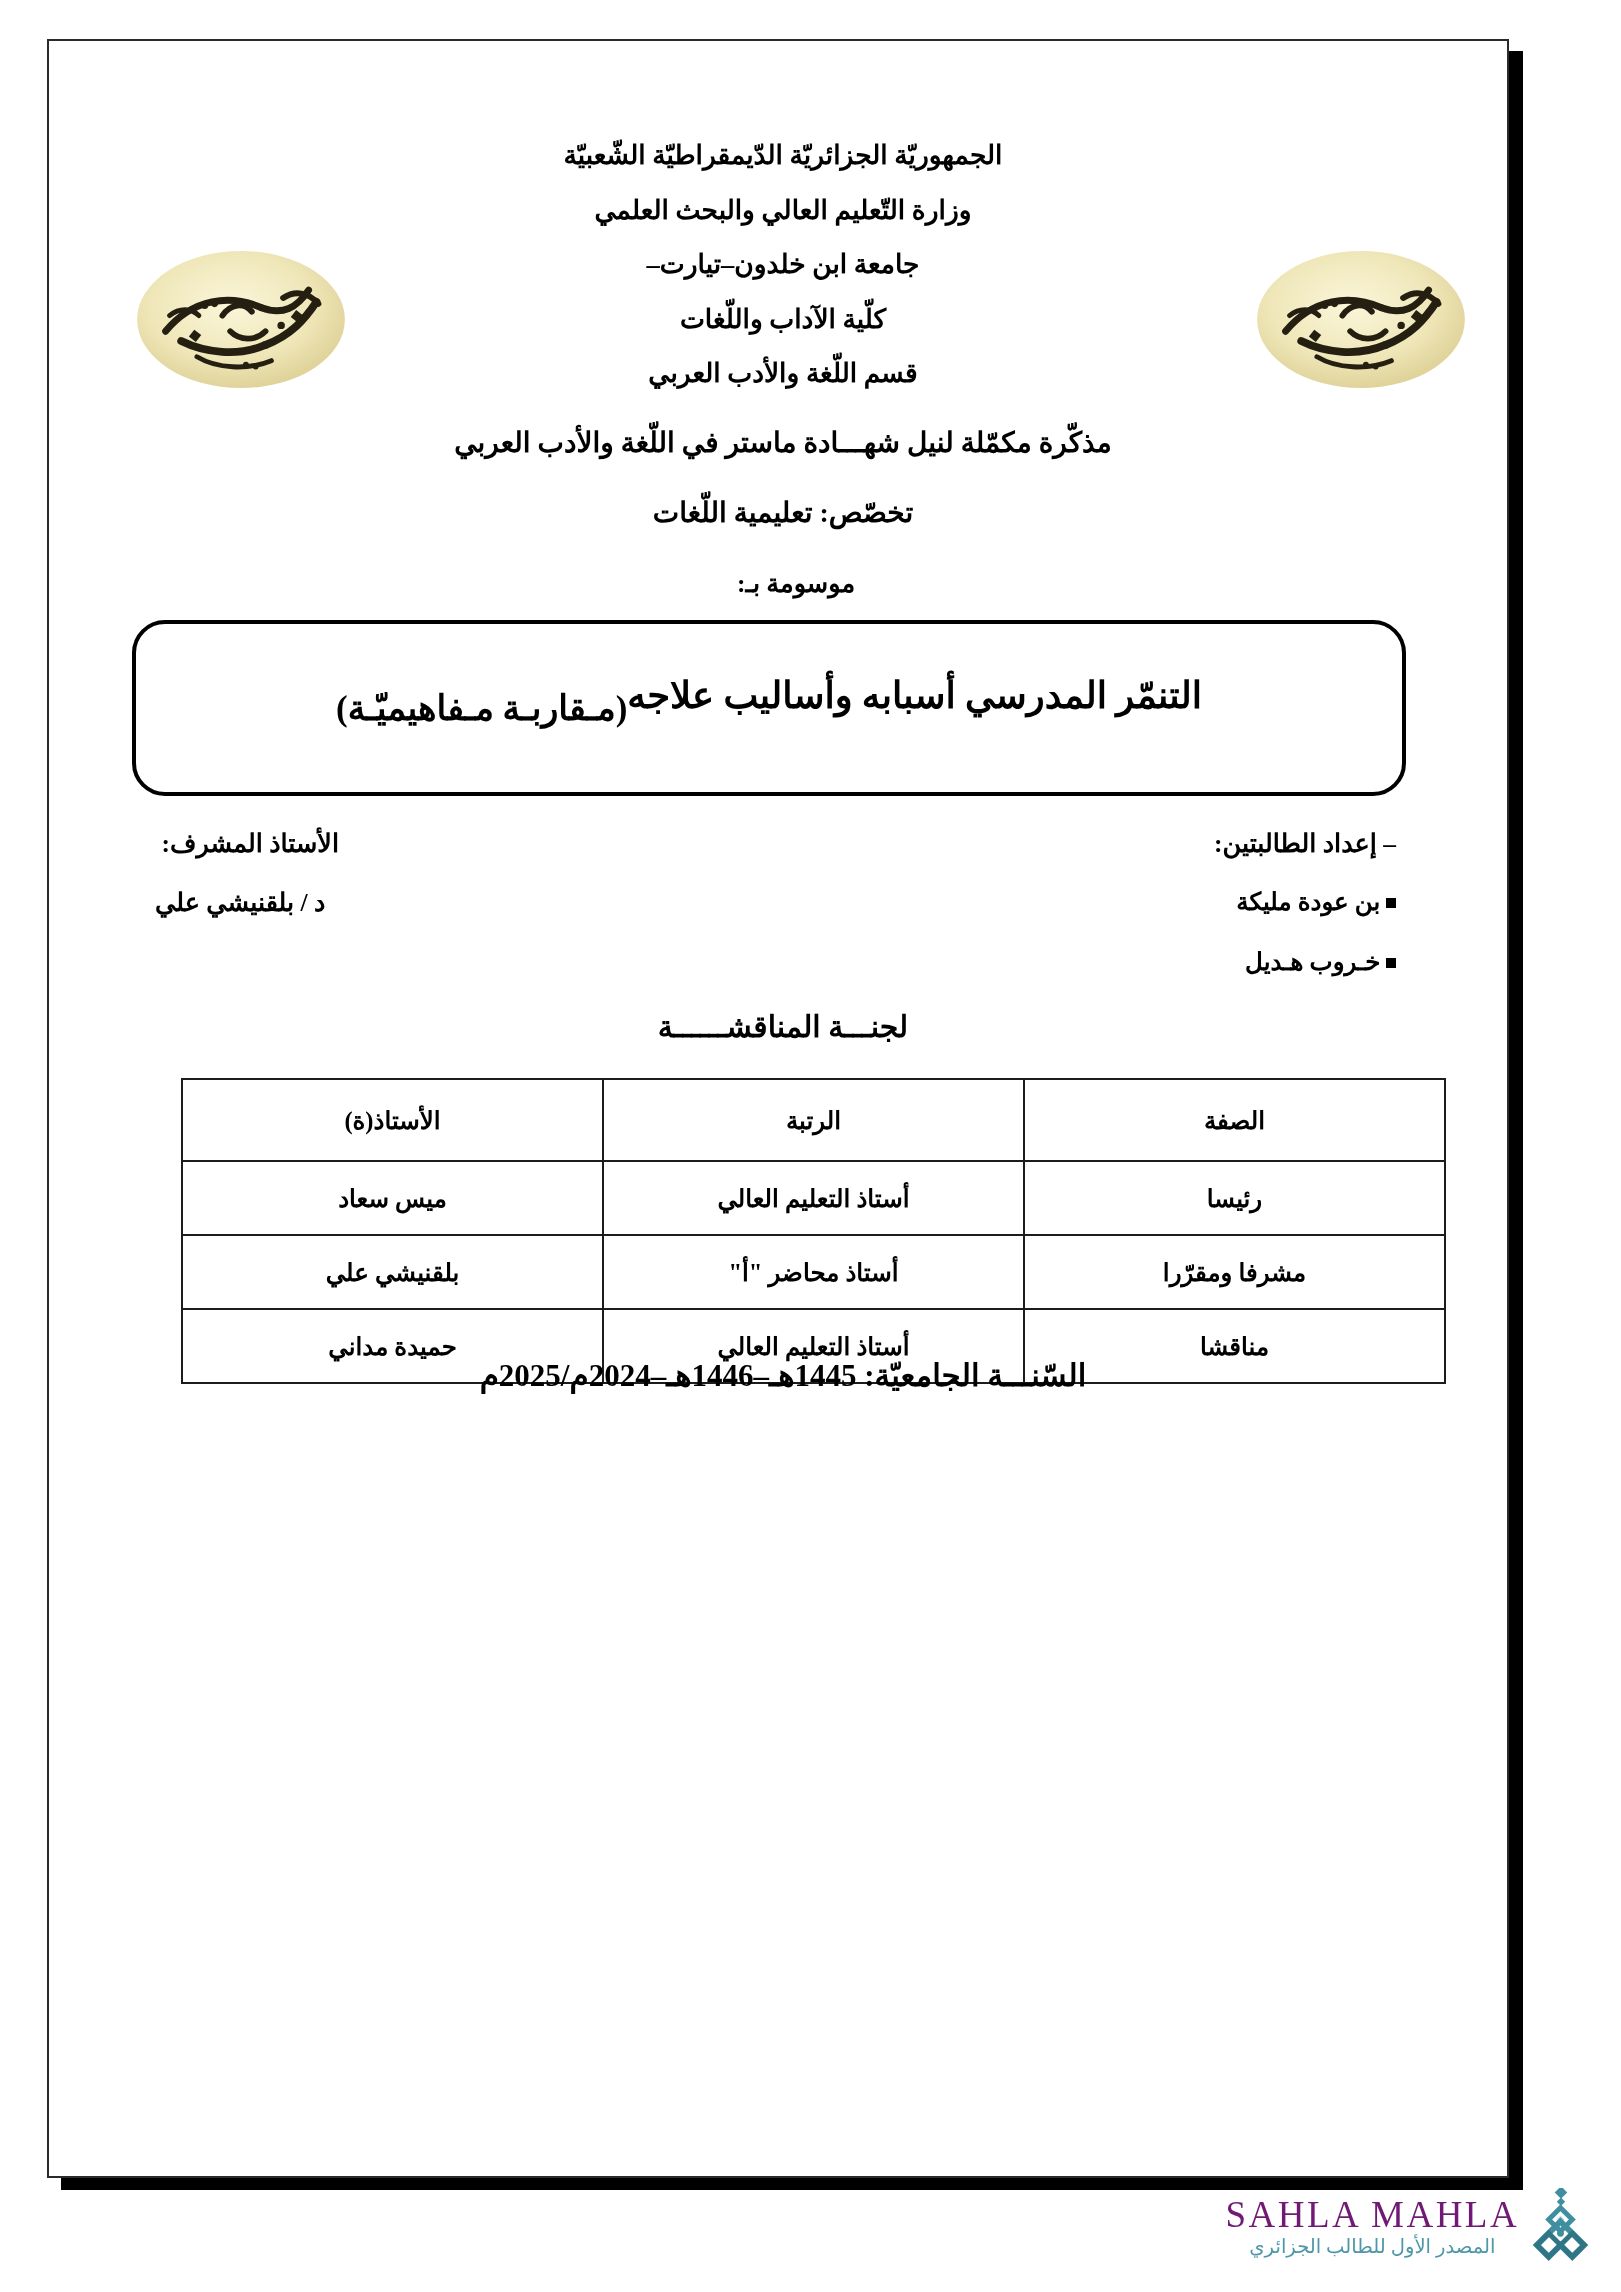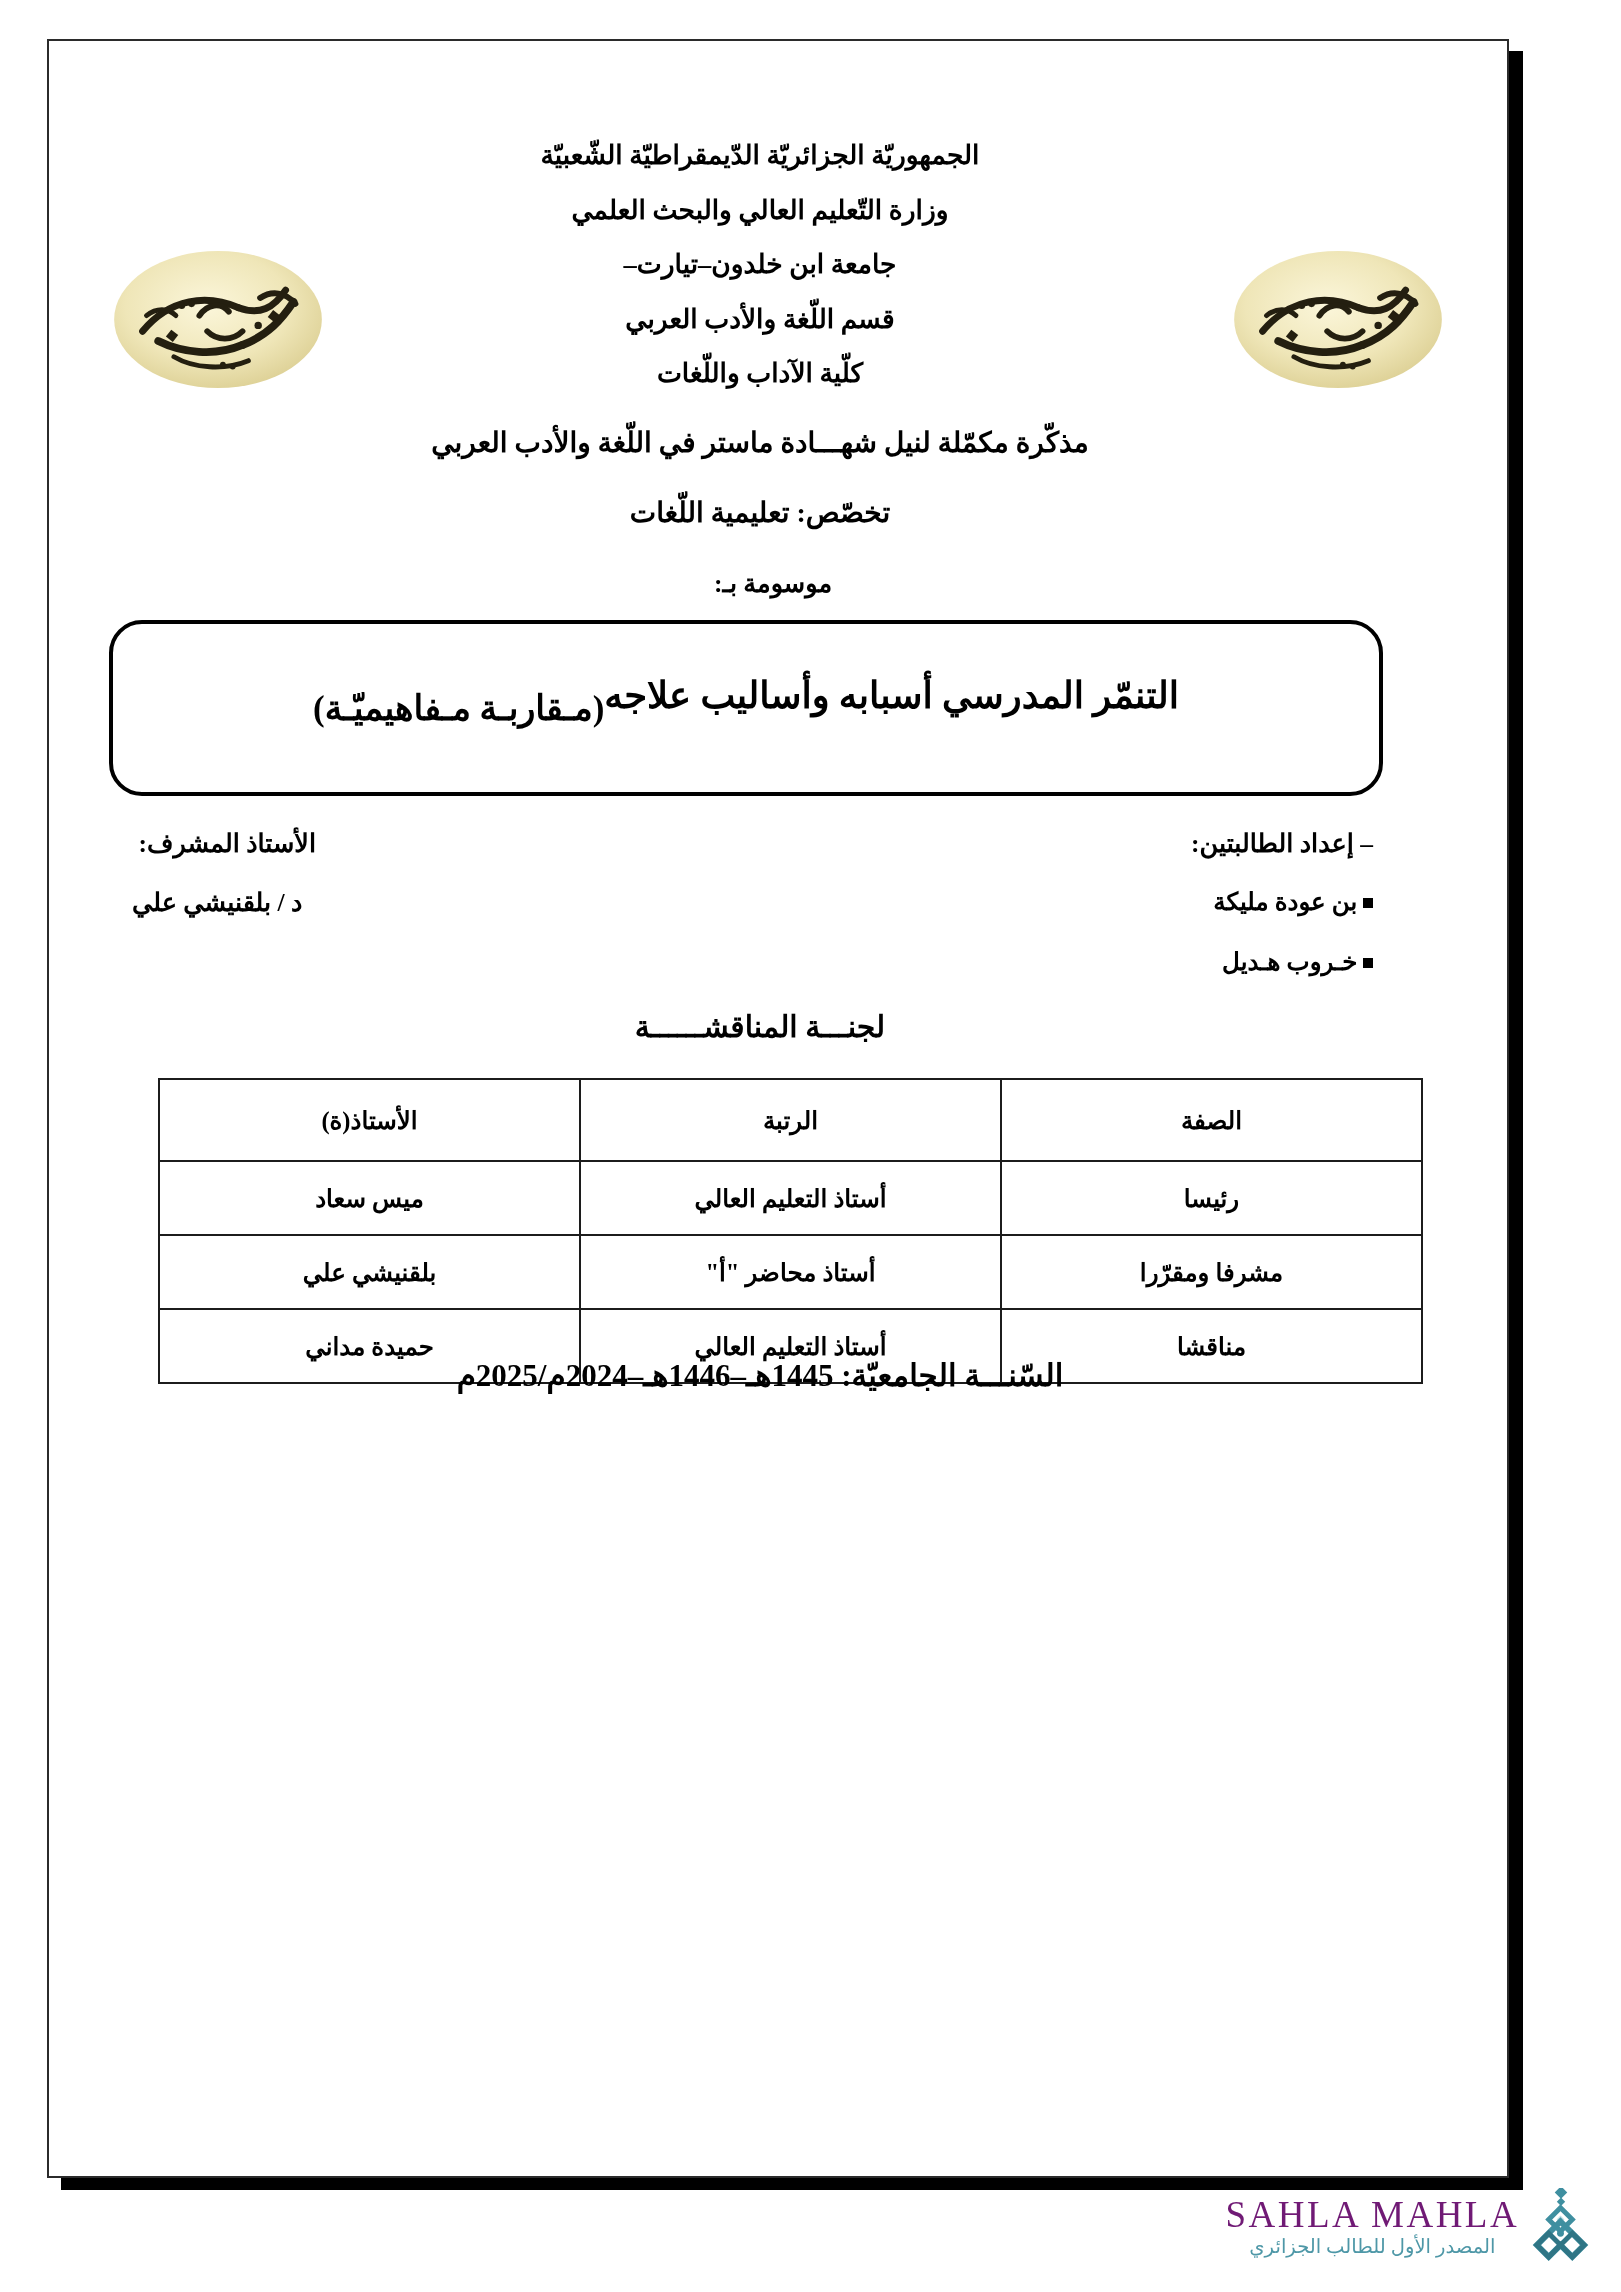--- a/index.html
+++ b/index.html
@@ -38,21 +38,21 @@
     top: 39px;
     width: 1462px;
     height: 2139px;
     border: 2px solid #2b2b2b;
     background: #ffffff;
     box-sizing: border-box;
     z-index: 2;
   }
   .content {
     position: absolute;
-    left: 29px;
+    left: 52px;
     top: 39px;
     width: 1462px;
     height: 1537px;
     z-index: 3;
     box-sizing: border-box;
   }
 
   
   .header-lines {
     position: absolute;
@@ -260,22 +260,22 @@
 
   <div class="border-shadow"></div>
   <div class="border-thin"></div>
 
   <div class="content">
 
     <div class="header-lines">
       <div class="hline">الجمهوريّة الجزائريّة الدّيمقراطيّة الشّعبيّة</div>
       <div class="hline">وزارة التّعليم العالي والبحث العلمي</div>
       <div class="hline">جامعة ابن خلدون–تيارت–</div>
+      <div class="hline">كلّية الآداب واللّغات</div>
       <div class="hline">قسم اللّغة والأدب العربي</div>
-      <div class="hline">كلّية الآداب واللّغات</div>
     </div>
 
     <div class="logo logo-right">
       <svg viewBox="0 0 215 148" xmlns="http://www.w3.org/2000/svg" aria-hidden="true">
         <defs>
           <radialGradient id="gR" cx="45%" cy="40%" r="72%">
             <stop offset="0%" stop-color="#fbf6da"></stop>
             <stop offset="55%" stop-color="#efe6b8"></stop>
             <stop offset="100%" stop-color="#d6c888"></stop>
           </radialGradient>

